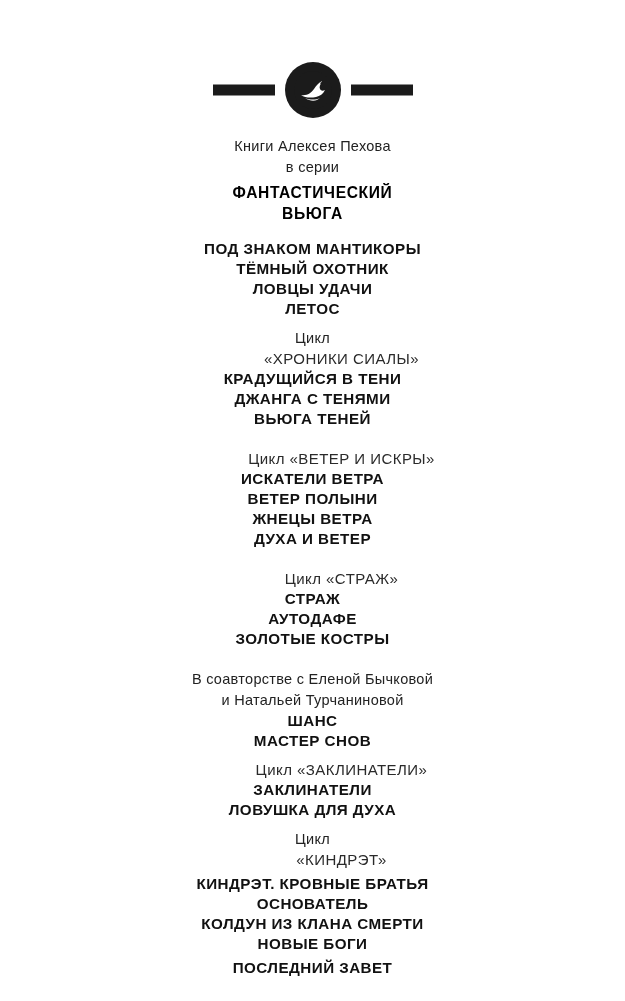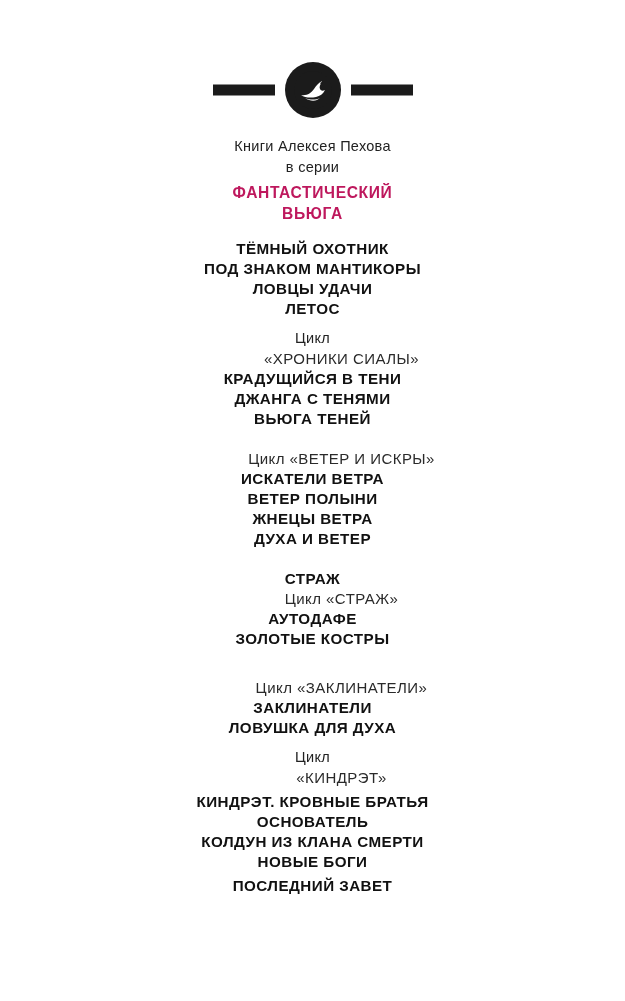--- a/index.html
+++ b/index.html
@@ -86,21 +86,21 @@
     font-size: 15.2px;
     font-weight: 700;
     line-height: 20px;
     color: #111111;
     letter-spacing: 0.03em;
   }
   .line.bold-lg {
     font-size: 15.6px;
     font-weight: 700;
     line-height: 21px;
-    color: #be185d;
+    color: #000000;
     letter-spacing: 0.04em;
   }
   .line.small {
     font-size: 15px;
     font-weight: 400;
     line-height: 20px;
     color: #2a2a2a;
     letter-spacing: 0.03em;
     padding-left: 29px;
   }
@@ -135,22 +135,22 @@
       <span class="line normal">Книги Алексея Пехова</span>
       <span class="line normal">в серии</span>
       <div class="gap-xs"></div>
       <span class="line bold-lg">ФАНТАСТИЧЕСКИЙ</span>
       <span class="line bold-lg">ВЬЮГА</span>
     </div>
 
     <div class="gap-m"></div>
 
     <div>
+      <span class="line bold">ПОД ЗНАКОМ МАНТИКОРЫ</span>
       <span class="line bold">ТЁМНЫЙ ОХОТНИК</span>
-      <span class="line bold">ПОД ЗНАКОМ МАНТИКОРЫ</span>
       <span class="line bold">ЛОВЦЫ УДАЧИ</span>
       <span class="line bold">ЛЕТОС</span>
     </div>
 
     <div class="gap-s"></div>
 
     <div>
       <span class="line normal">Цикл</span>
       <span class="line small">«ХРОНИКИ СИАЛЫ»</span>
       <span class="line bold">КРАДУЩИЙСЯ В ТЕНИ</span>
@@ -164,28 +164,34 @@
       <span class="line small">Цикл «ВЕТЕР И ИСКРЫ»</span>
       <span class="line bold">ИСКАТЕЛИ ВЕТРА</span>
       <span class="line bold">ВЕТЕР ПОЛЫНИ</span>
       <span class="line bold">ЖНЕЦЫ ВЕТРА</span>
       <span class="line bold">ДУХА И ВЕТЕР</span>
     </div>
 
     <div class="gap-l"></div>
 
     <div>
+      <span class="line small">Цикл «СТРАЖ»</span>
       <span class="line bold">СТРАЖ</span>
-      <span class="line small">Цикл «СТРАЖ»</span>
       <span class="line bold">АУТОДАФЕ</span>
       <span class="line bold">ЗОЛОТЫЕ КОСТРЫ</span>
     </div>
 
     <div class="gap-l"></div>
 
+    <div>
+      <span class="line normal">В соавторстве с Еленой Бычковой</span>
+      <span class="line normal">и Натальей Турчаниновой</span>
+      <span class="line bold">ШАНС</span>
+      <span class="line bold">МАСТЕР СНОВ</span>
+    </div>
 
     <div class="gap-s"></div>
 
     <div>
       <span class="line small">Цикл «ЗАКЛИНАТЕЛИ»</span>
       <span class="line bold">ЗАКЛИНАТЕЛИ</span>
       <span class="line bold">ЛОВУШКА ДЛЯ ДУХА</span>
     </div>
 
     <div class="gap-s"></div>

